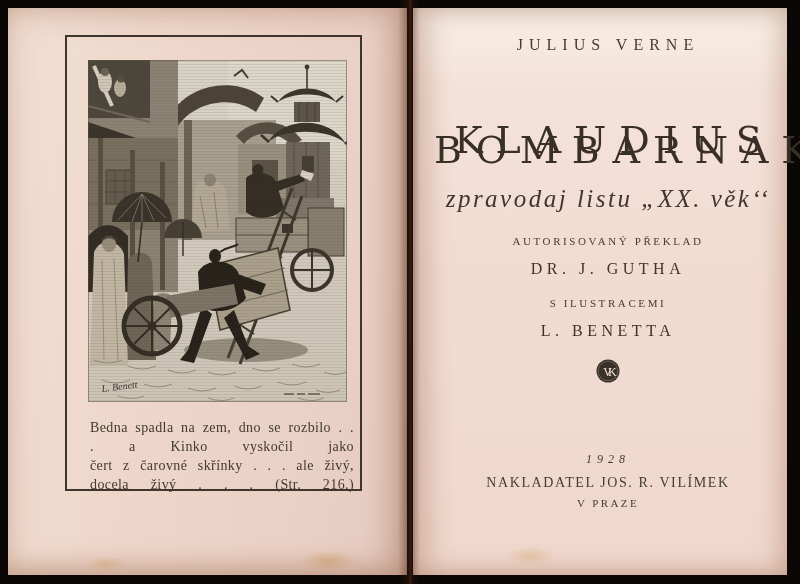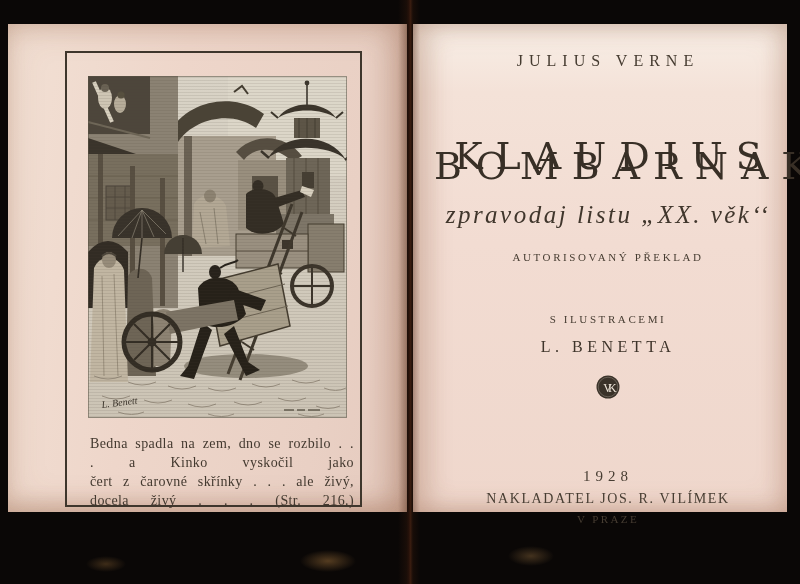--- a/index.html
+++ b/index.html
@@ -1,19 +1,19 @@
 <!DOCTYPE html>
 <html><head>
 <meta charset="utf-8">
 <style>
   html,body{margin:0;padding:0;background:#070504;}
   .stage{position:relative;width:800px;height:584px;background:#0a0706;overflow:hidden;
          font-family:"Liberation Serif",serif;}
   
-  .page{position:absolute;top:24px;height:488px;z-index:1;}
+  .page{position:absolute;top:8px;height:567px;z-index:1;}
   .page-left{left:8px;width:399px;
     background:linear-gradient(100deg,#f2e0d4 0%,#eed6ca 38%,#e9d0c4 78%,#e5cabe 100%);
     box-shadow:inset 0 0 38px rgba(140,85,50,.18), inset -18px 0 26px rgba(120,60,30,.22),
                inset 0 -10px 18px rgba(150,95,60,.15);}
   .page-right{left:413px;width:374px;
     background:linear-gradient(180deg,#f8efe7 0%,#f4e2d8 14%,#f2dcd2 45%,#efd7cc 100%);
     box-shadow:inset 0 0 34px rgba(150,95,60,.14), inset 16px 0 24px rgba(120,60,30,.20),
                inset -10px 0 18px rgba(120,60,30,.14);}
   .gutter{position:absolute;left:398px;top:0;width:22px;height:584px;z-index:2;pointer-events:none;
     background:linear-gradient(90deg,rgba(60,28,12,0) 0%,rgba(60,28,12,.30) 38%,
@@ -40,21 +40,21 @@
   .title1{top:70px;font-family:"DejaVu Serif","Liberation Serif",serif;
           font-size:38px;letter-spacing:13px;padding-left:13px;color:#382f26;margin-top:40px;}
   .title2{top:120px;font-family:"DejaVu Serif","Liberation Serif",serif;
           font-size:38px;letter-spacing:13px;padding-left:13px;color:#382f26;}
   .subtitle{top:177px;font-size:25px;font-style:italic;letter-spacing:2.5px;color:#40362c;}
   .lbl{font-size:11px;letter-spacing:2.6px;color:#473d32;}
   .lbl1{top:227px;} .lbl2{top:289px;}
   .name{font-size:16px;letter-spacing:4.5px;color:#3e342a;}
   .name1{top:252px;} .name2{top:314px;}
   .emblem{top:350px;}
-  .year{top:444px;font-size:15px;letter-spacing:5px;color:#473d32;}
+  .year{top:444px;font-size:12px;letter-spacing:5px;color:#473d32;font-style:italic;}
   .publisher{top:467px;font-size:14px;letter-spacing:1.6px;color:#473d32;}
   .place{top:489px;font-size:11px;letter-spacing:2.4px;color:#473d32;}
 </style>
 </head>
 <body>
 
 <div class="stage">
 
   <div class="page page-left">
     <div class="frame"></div>
@@ -200,20 +200,21 @@
     </div>
   </div>
 
   <div class="page page-right">
     <div class="rp">
       <div class="author">JULIUS VERNE</div>
       <div class="title1">KLAUDIUS</div>
       <div class="title2">BOMBARNAK</div>
       <div class="subtitle">zpravodaj listu „XX. věk‘‘</div>
       <div class="lbl lbl1">AUTORISOVANÝ PŘEKLAD</div>
+      <div class="name name1">DR. J. GUTHA</div>
       <div class="lbl lbl2">S ILUSTRACEMI</div>
       <div class="name name2">L. BENETTA</div>
 
       <div class="emblem">
         <svg width="26" height="26" viewBox="0 0 26 26" xmlns="http://www.w3.org/2000/svg">
           <circle cx="13" cy="13" r="11.5" fill="#3a3229"></circle>
           <circle cx="13" cy="13" r="9.8" fill="none" stroke="#e9dfd2" stroke-width="0.5" opacity="0.5"></circle>
           <text x="13" y="17.5" text-anchor="middle" font-family="Liberation Serif, serif" font-size="12" letter-spacing="-4" fill="#efe6da">VK</text>
         </svg>
       </div>

